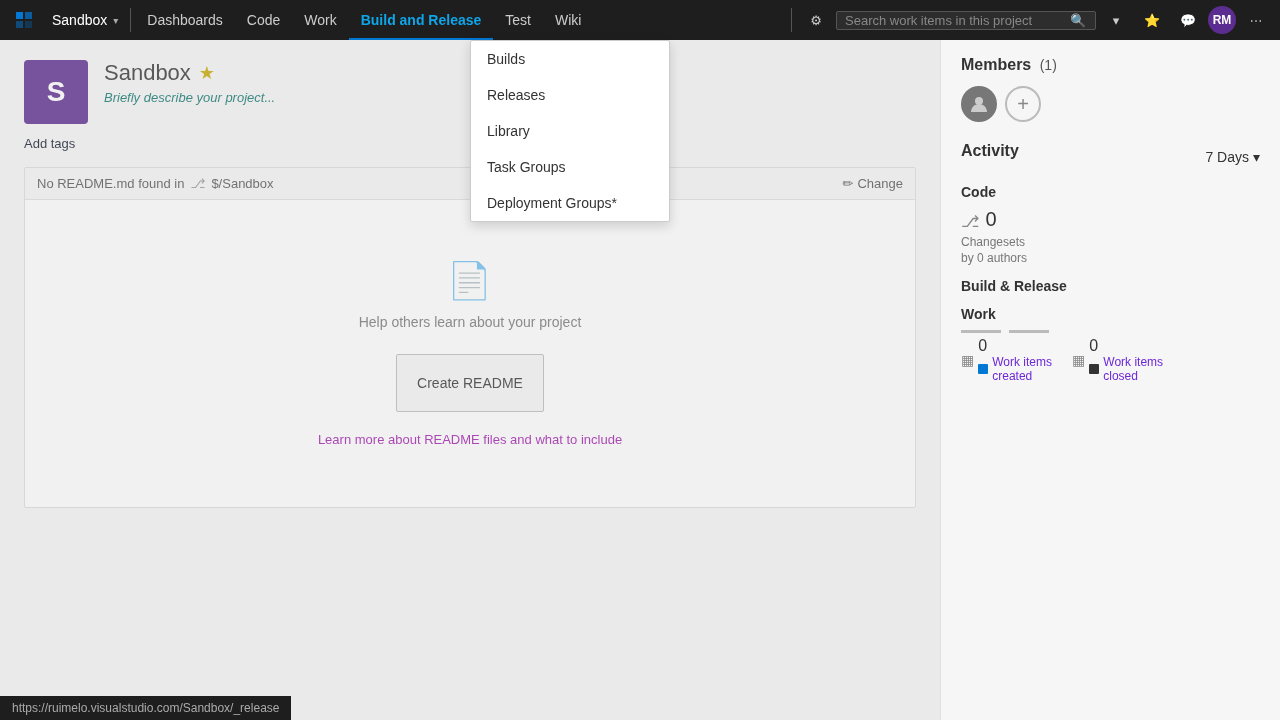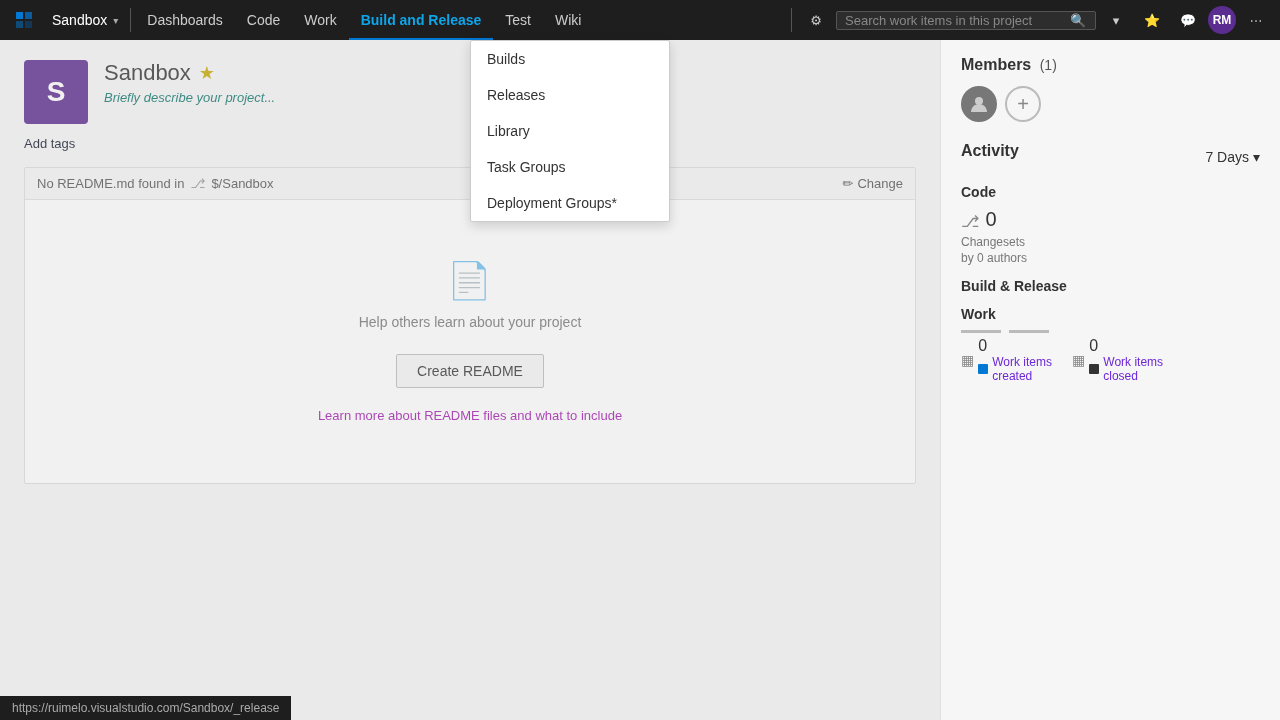--- a/index.html
+++ b/index.html
@@ -169,21 +169,21 @@
     .readme-header .path-info { display: flex; align-items: center; gap: 6px; }
     .readme-body {
       padding: 60px 20px;
       text-align: center;
     }
     .readme-icon { font-size: 36px; color: #aaa; margin-bottom: 12px; }
     .readme-title { font-size: 20px; color: #555; margin-bottom: 8px; }
     .readme-subtitle { font-size: 14px; color: #777; margin-bottom: 24px; }
     .create-readme-btn {
       display: inline-block;
-      padding: 8px 20px;
+      padding: 20px 20px;
       border: 1px solid #bbb;
       background: #f6f6f6;
       color: #333;
       font-size: 14px;
       cursor: pointer;
       border-radius: 2px;
       margin-bottom: 20px;
     }
     .readme-learn-link { font-size: 13px; color: #a21caf; cursor: pointer; text-decoration: none; }
 

